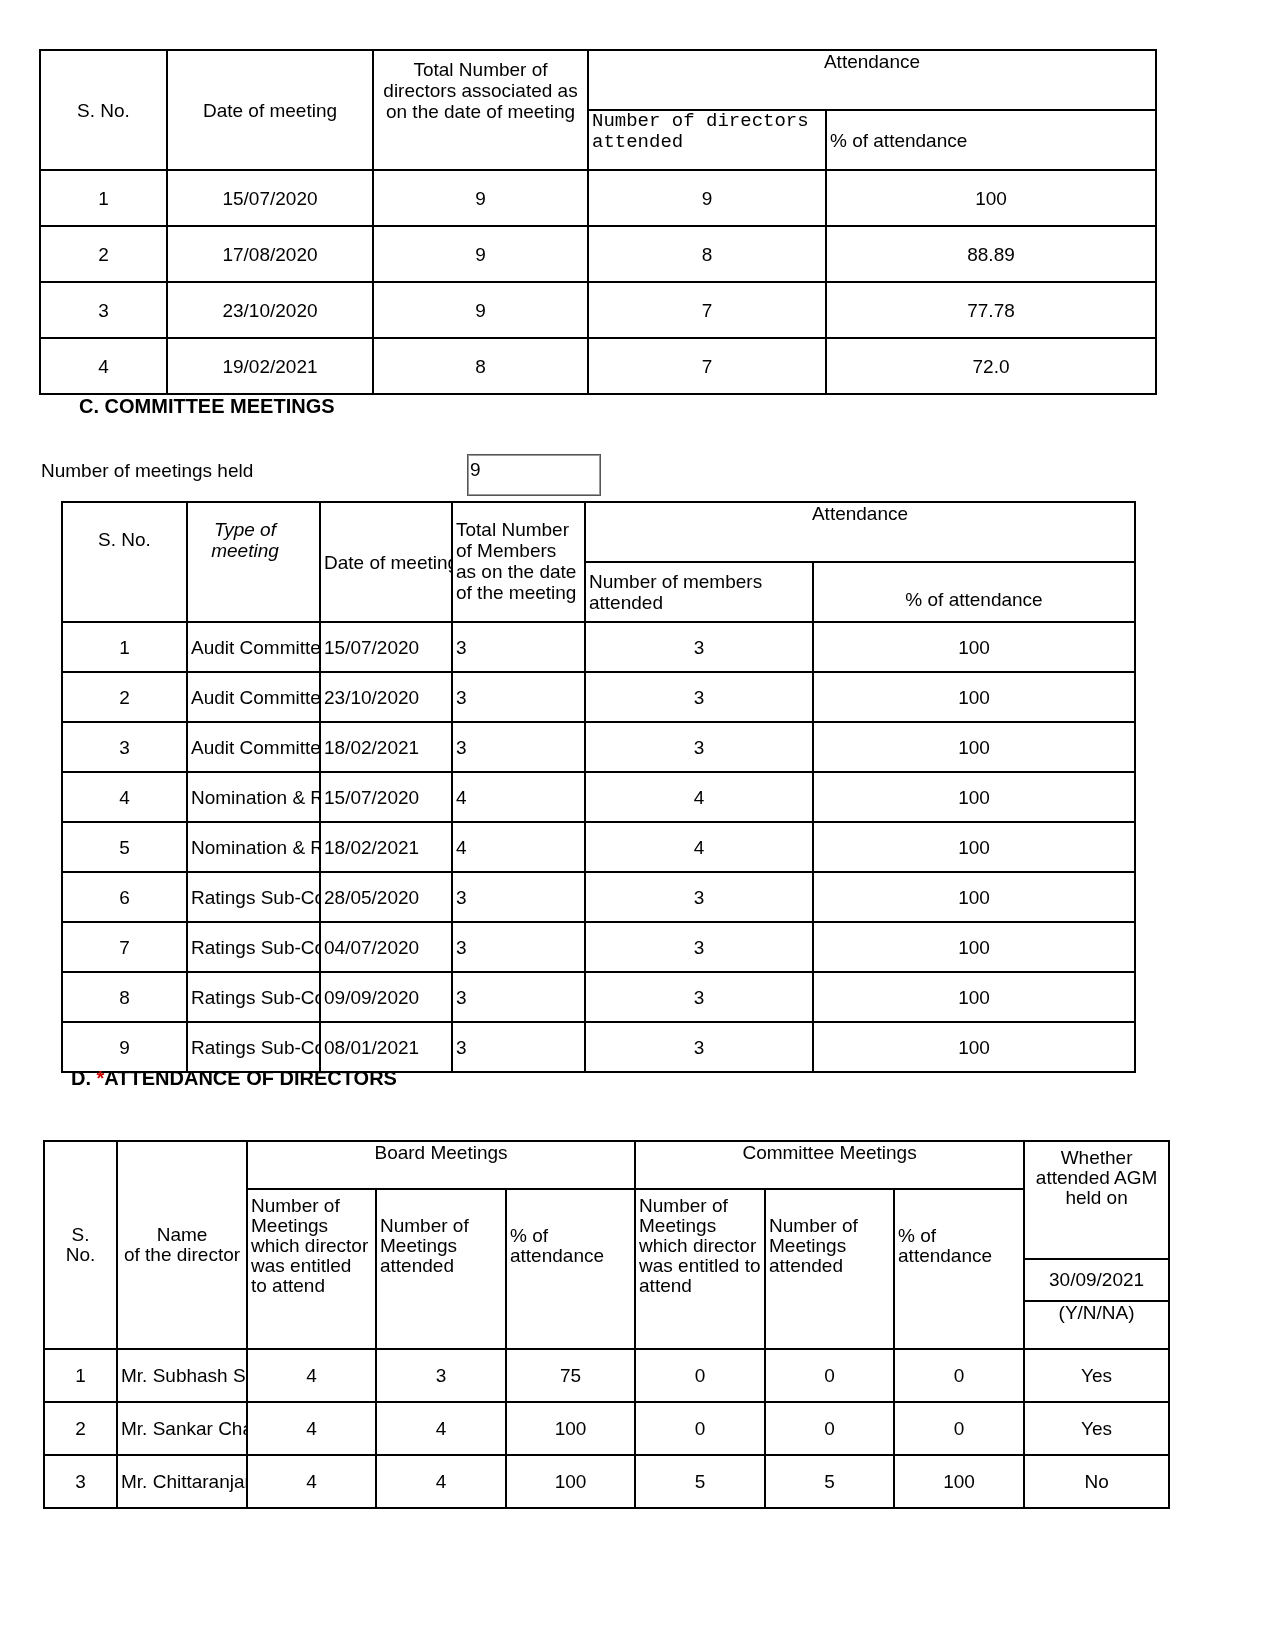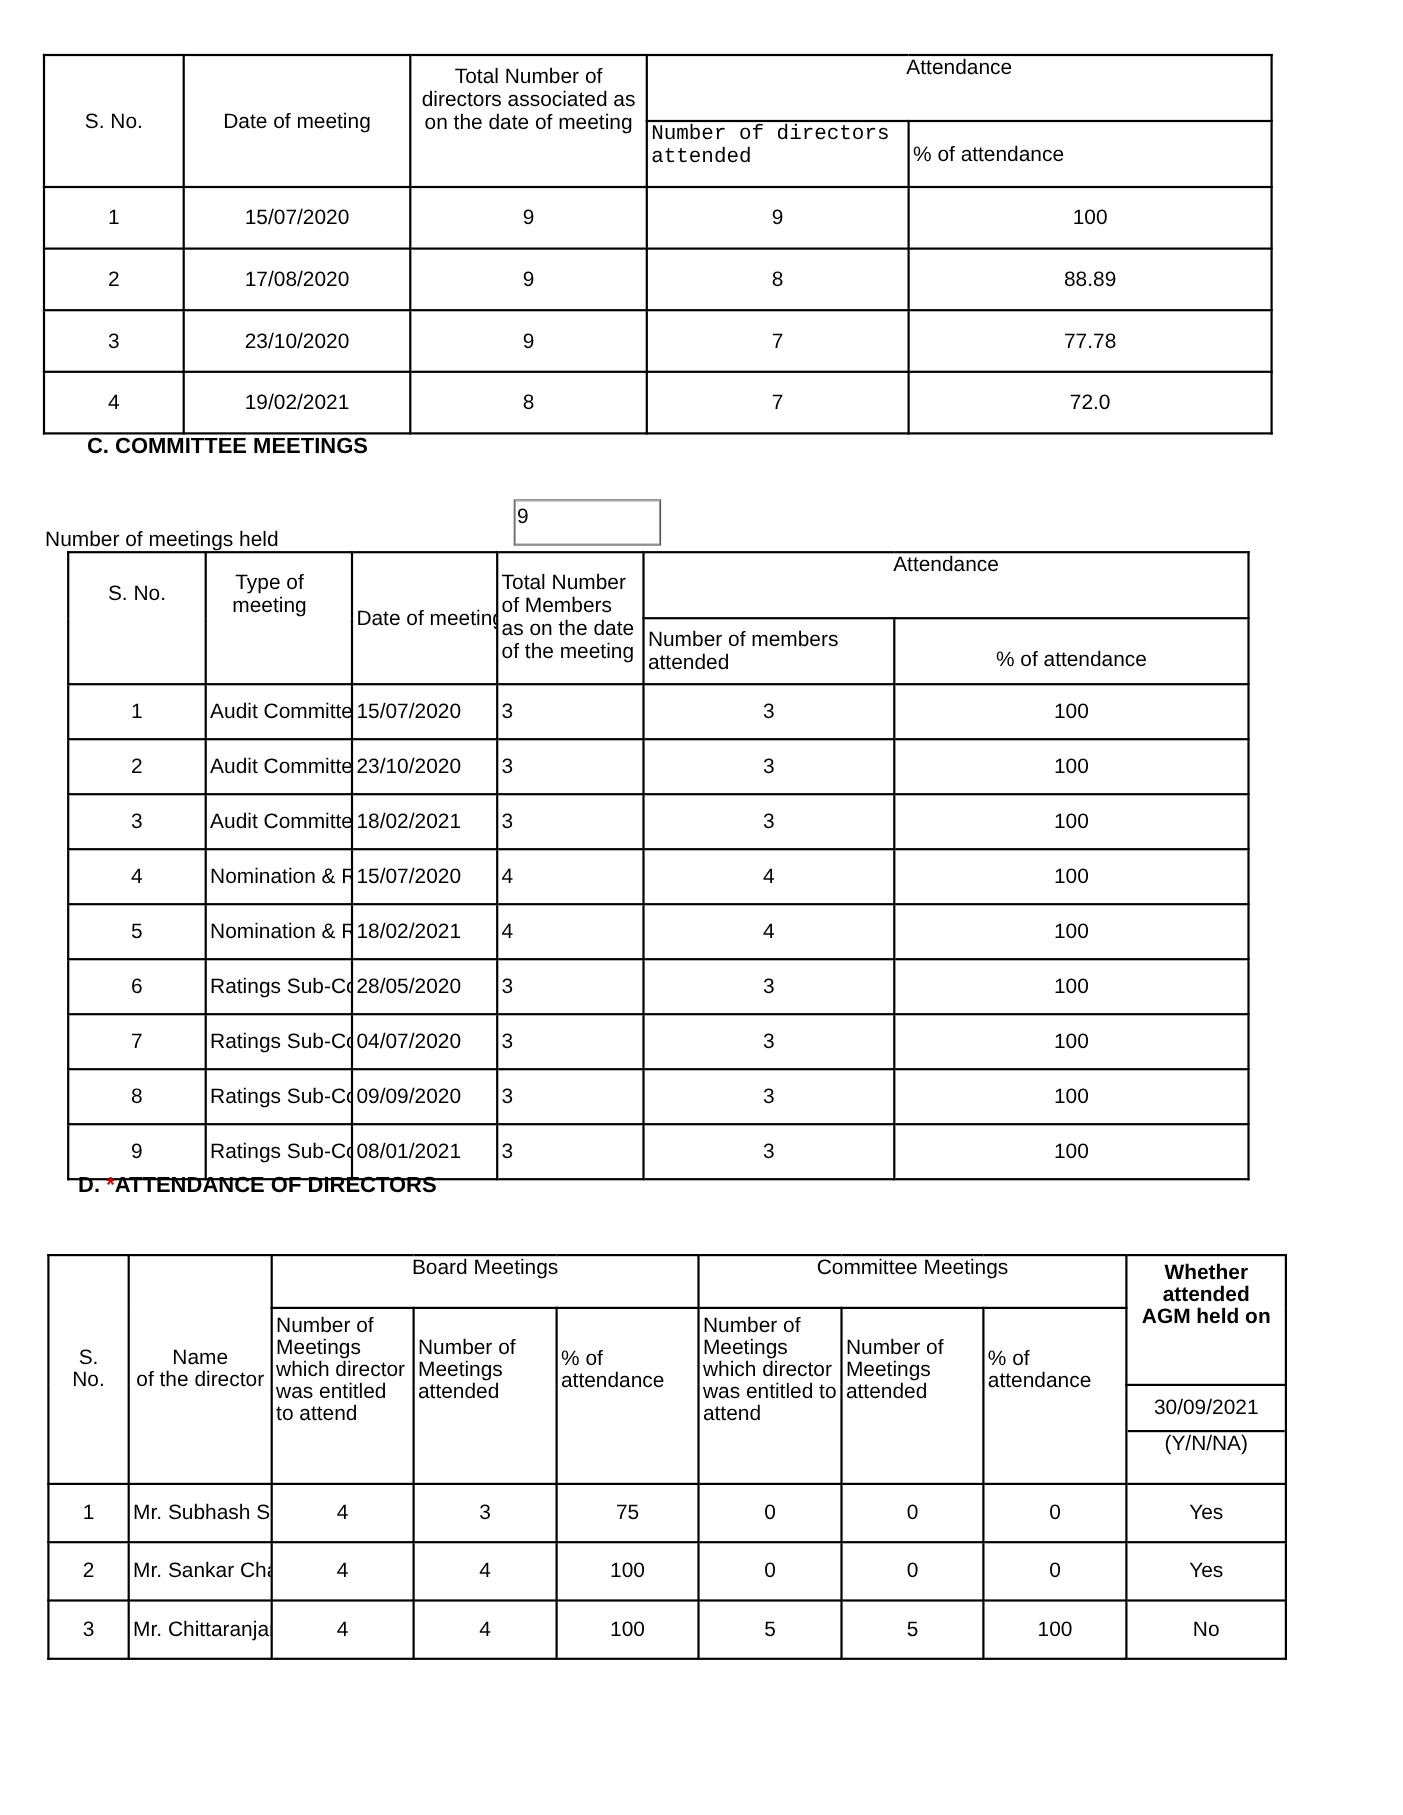--- a/index.html
+++ b/index.html
@@ -1,18 +1,18 @@
 <!DOCTYPE html>
 <html><head>
 <meta charset="utf-8">
 <style>
   html, body { margin: 0; padding: 0; background: #ffffff; }
   body { width: 1275px; height: 1650px; position: relative; overflow: hidden;
          font-family: "Liberation Sans", sans-serif; color: #000; font-size: 19px; }
-  .abs { position: absolute; margin-top: 20px; }
+  .abs { position: absolute; }
   table { border-collapse: collapse; position: absolute; table-layout: fixed; }
   td { border: 2px solid #000; padding: 0 3px; vertical-align: middle; font-size: 19px; line-height: 21px; overflow: hidden; white-space: nowrap; }
   td.c { text-align: center; }
   td.l { text-align: left; }
   td.top { vertical-align: top; }
   td.wrap { white-space: normal; }
   .section-title { font-weight: bold; font-size: 20px; position: absolute; }
   .req { color: #d00000; }
   .numbox { position: absolute; border: 1px solid #555; box-shadow: inset 0 0 0 1px #999; font-size: 19px; padding: 4px 2px 0 2px; box-sizing: border-box; }
 </style>
@@ -78,21 +78,21 @@
     <col style="width:125px">
       <col style="width:133px">
       <col style="width:132px">
       <col style="width:133px">
       <col style="width:228px">
       <col style="width:322px">
   </colgroup>
   <tbody>
       <tr style="height:60px">
     <td class="c top" rowspan="2" style="padding-top:26px;">S. No.</td>
-    <td class="c top wrap" rowspan="2" style="padding-top:16px; padding-left:13px; padding-right:30px;">Type of meeting</td>
+    <td class="c top wrap" rowspan="2" style="padding-top:16px; padding-left:13px; padding-right:30px;font-style:italic;">Type of meeting</td>
     <td class="l" rowspan="2">Date of meeting</td>
     <td class="l top wrap" rowspan="2" style="padding-top:16px;">Total Number of Members as on the date of the meeting</td>
     <td class="c top" colspan="2">Attendance</td>
   </tr>
   <tr style="height:60px">
     <td class="l wrap">Number of members attended</td>
     <td class="c" style="padding-top:14px;">% of attendance</td>
   </tr>
   <tr style="height:50px">
     <td class="c">1</td>
@@ -190,21 +190,21 @@
     <td class="c wrap" rowspan="3" style="line-height:20px;">
       <div>S.</div>
       <div>No.</div>
     </td>
     <td class="c wrap" rowspan="3" style="line-height:20px;">
       <div>Name</div>
       <div>of the director</div>
     </td>
     <td class="c top" colspan="3">Board Meetings</td>
     <td class="c top" colspan="3">Committee Meetings</td>
-    <td class="c top wrap" rowspan="2" style="padding-top:6px; line-height:20px; padding-left:10px; padding-right:10px;font-weight:bold;">Whether attended AGM held on</td>
+    <td class="c top wrap" rowspan="2" style="padding-top:6px; line-height:20px; padding-left:10px; padding-right:10px;">Whether attended AGM held on</td>
   </tr>
   <tr style="height:70px">
     <td class="l top wrap" rowspan="2" style="padding-top:6px; line-height:20px;">Number of Meetings which director was entitled to attend</td>
     <td class="l top wrap" rowspan="2" style="padding-top:26px; line-height:20px;">Number of Meetings attended</td>
     <td class="l top wrap" rowspan="2" style="padding-top:36px; line-height:20px; padding-right:20px;">% of attendance</td>
     <td class="l top wrap" rowspan="2" style="padding-top:6px; line-height:20px;">Number of Meetings which director was entitled to attend</td>
     <td class="l top wrap" rowspan="2" style="padding-top:26px; line-height:20px;">Number of Meetings attended</td>
     <td class="l top wrap" rowspan="2" style="padding-top:36px; line-height:20px; padding-right:20px;">% of attendance</td>
   </tr>
   <tr style="height:90px">

